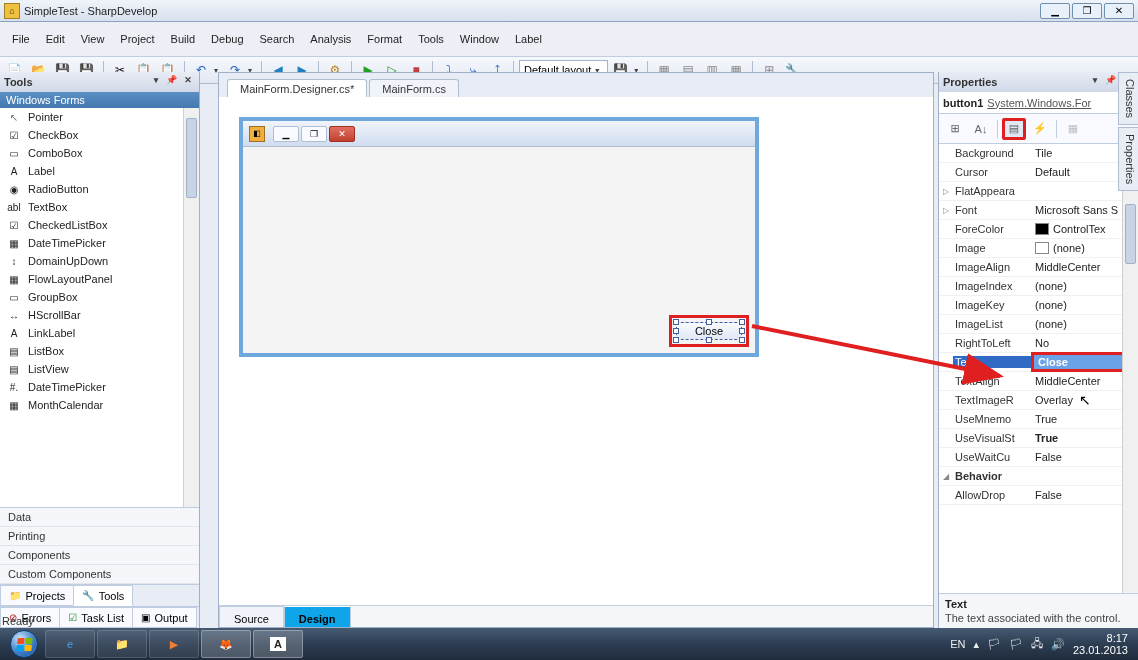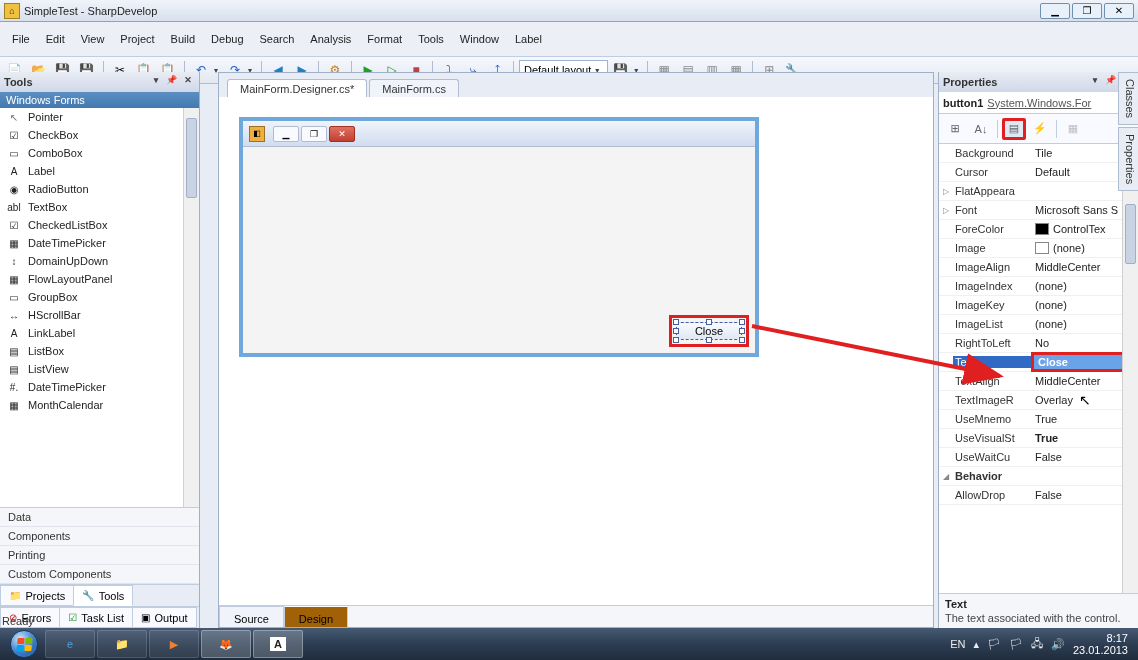--- a/index.html
+++ b/index.html
@@ -62,21 +62,21 @@
 
 .selected-button-frame { position:absolute; right:6px; bottom:6px; border:3px solid #e02020; padding:4px; }
 .selected-button { background:linear-gradient(#f8faff,#e0e8f4); border:1px dashed #4060a0; padding:2px 18px; text-align:center; position:relative; }
 .sel-handle { position:absolute; width:6px; height:6px; background:#fff; border:1px solid #4060a0; }
 .sh-tl{top:-4px;left:-4px}.sh-tc{top:-4px;left:calc(50% - 3px)}.sh-tr{top:-4px;right:-4px}
 .sh-ml{top:calc(50% - 3px);left:-4px}.sh-mr{top:calc(50% - 3px);right:-4px}
 .sh-bl{bottom:-4px;left:-4px}.sh-bc{bottom:-4px;left:calc(50% - 3px)}.sh-br{bottom:-4px;right:-4px}
 
 .source-design-tabs { height:22px; display:flex; border-top:1px solid #c0cce0; background:#f4f6fa; }
 .sd-tab { padding:6px 14px; border:1px solid #c0cce0; border-bottom:none; background:#f0f4fa; margin-top:0; }
-.sd-tab.active { background:#a16207; font-weight:normal; border-top-color:#fff; }
+.sd-tab.active { background:#0ea5e9; font-weight:bold; border-top-color:#fff; }
 
 
 .right-panel { width: 200px; display: flex; flex-direction: column; background:#f8faff; border-left:1px solid #a0b0c8; }
 .prop-obj-bar { height: 22px; display:flex; align-items:center; padding:0 4px; background:#fff; border-bottom:1px solid #c0cce0; }
 .prop-obj-bar .obj-name { font-weight:bold; color:#222; margin-right:4px; }
 .prop-obj-bar .obj-type { color:#555; flex:1; overflow:hidden; white-space:nowrap;text-decoration:underline; }
 .prop-obj-bar .obj-drop { font-size:8px; color:#444; }
 .prop-toolbar { height:30px; display:flex; align-items:center; padding:0 4px; gap:2px; border-bottom:1px solid #c0cce0; background:#f8faff; }
 .prop-tool-btn { width:24px; height:22px; border:1px solid transparent; display:flex; align-items:center; justify-content:center; font-size:11px; color:#666; border-radius:2px; }
 .prop-tool-btn.active { border:3px solid #e02020; background:#e0e8f4; padding:0; }
@@ -324,22 +324,22 @@
             <span class="tb-icon">▦</span>
             <span>MonthCalendar</span>
           </div>
         </div>
       <div class="toolbox-scrollbar">
         <div class="toolbox-thumb"></div>
       </div>
     </div>
     <div class="toolbox-categories">
       <div class="toolbox-cat">Data</div>
+      <div class="toolbox-cat">Printing</div>
       <div class="toolbox-cat">Components</div>
-      <div class="toolbox-cat">Printing</div>
       <div class="toolbox-cat">Custom Components</div>
     </div>
     <div class="toolbox-bottom-tabs">
       <div class="bot-tab">
           <span class="bot-tab-icon">📁</span>
           <span>Projects</span>
         </div>
       <div class="bot-tab active">
           <span class="bot-tab-icon">🔧</span>
           <span>Tools</span>

